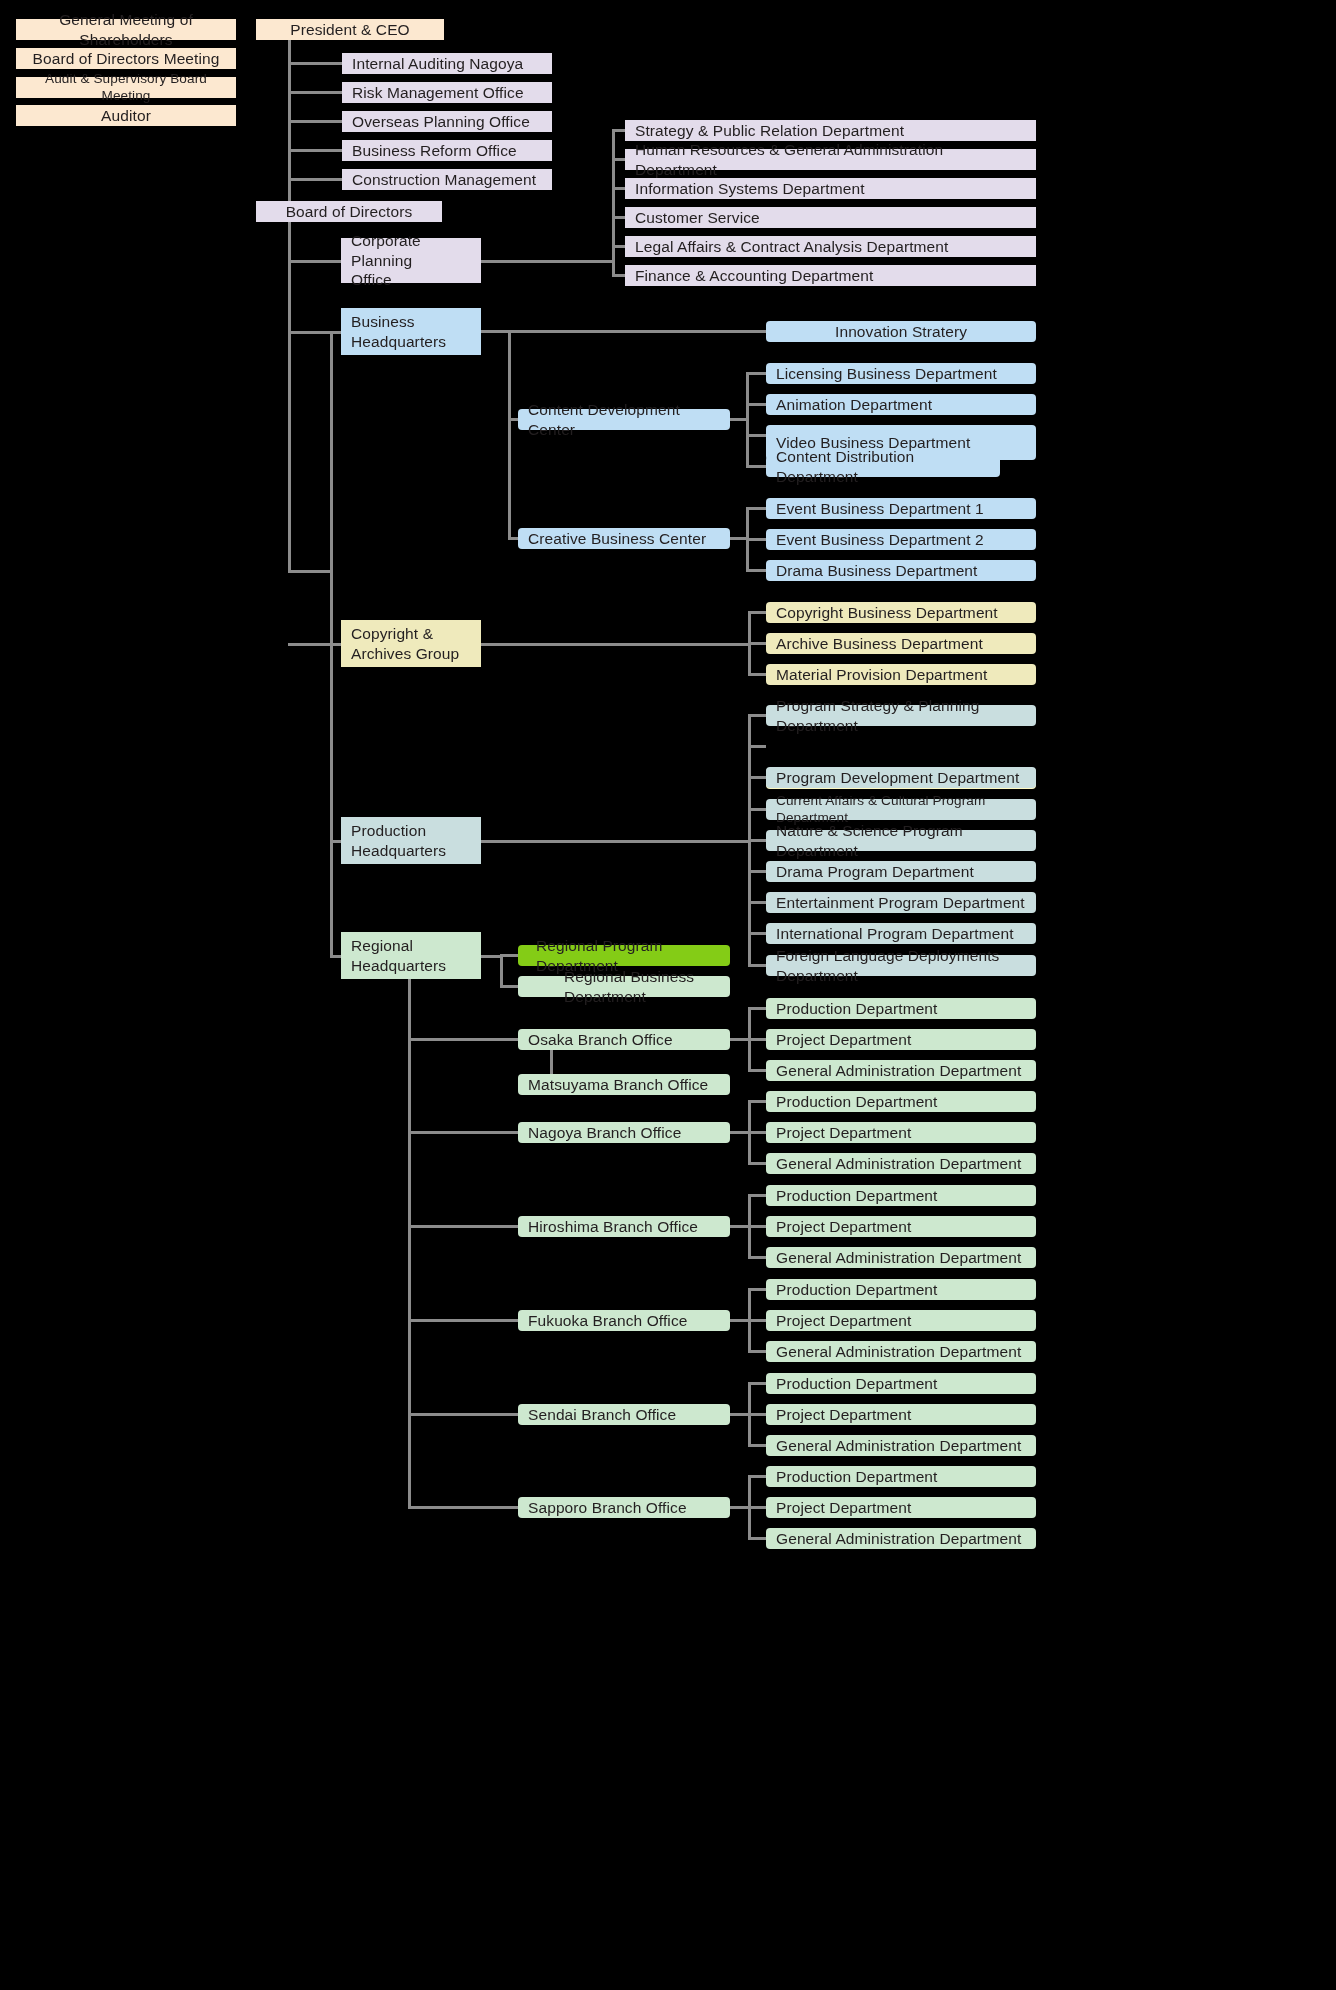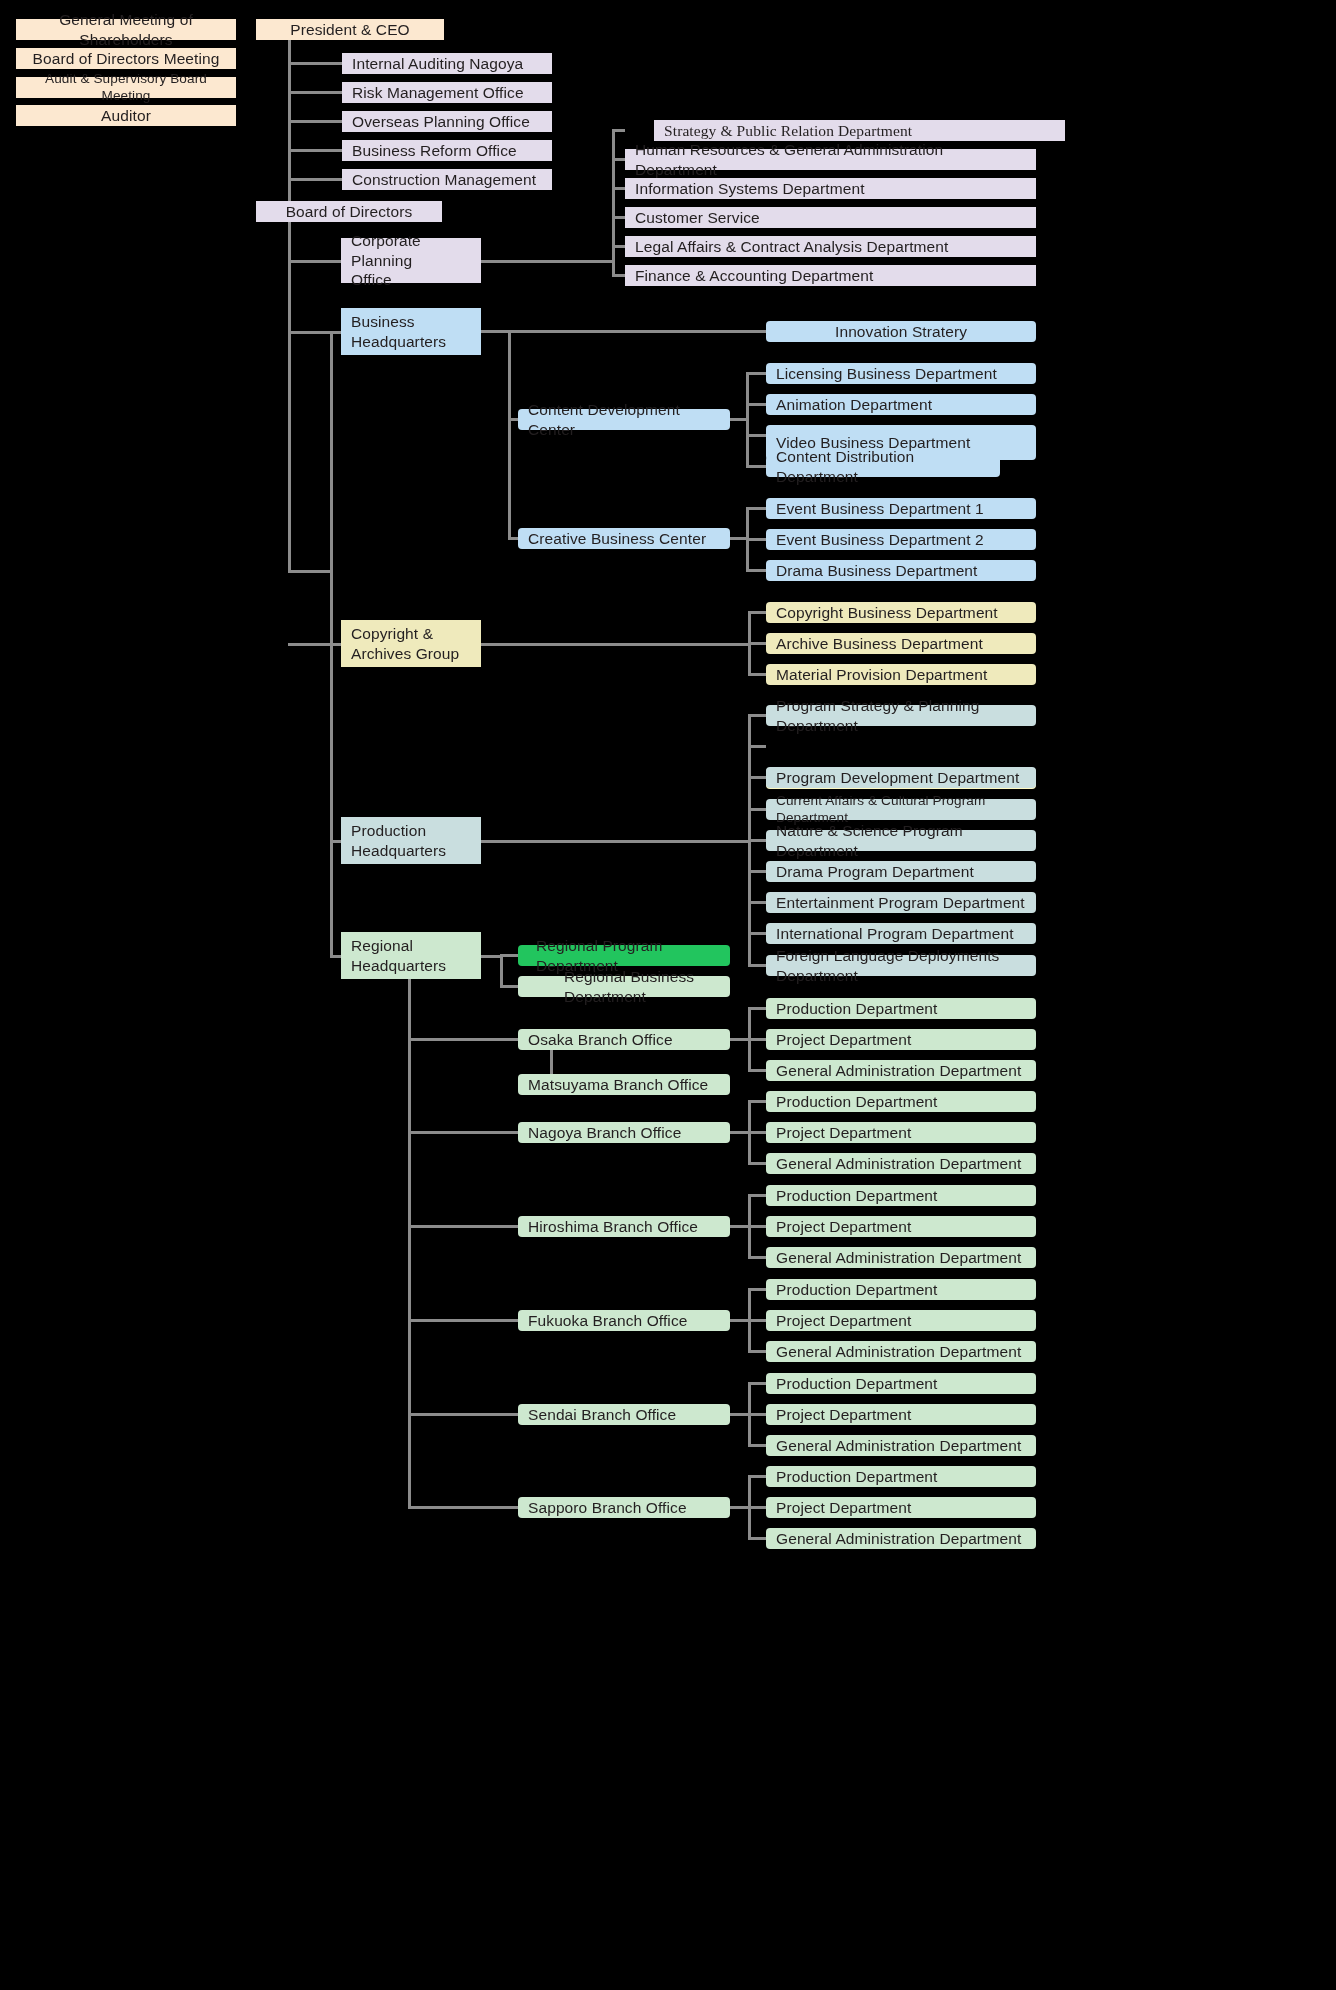--- a/index.html
+++ b/index.html
@@ -149,21 +149,21 @@
       <div class="node center" style="left: 16px; top: 105px; width: 220px; height: 21px; background: rgb(252, 232, 208);"><span>Auditor</span></div>
       <div class="node center" style="left: 256px; top: 19px; width: 188px; height: 21px; background: rgb(252, 232, 208);"><span>President &amp; CEO</span></div>
       <div class="node left" style="left: 342px; top: 53px; width: 210px; height: 21px; background: rgb(227, 220, 235);"><span>Internal Auditing Nagoya</span></div>
       <div class="node left" style="left: 342px; top: 82px; width: 210px; height: 21px; background: rgb(227, 220, 235);"><span>Risk Management Office</span></div>
       <div class="node left" style="left: 342px; top: 111px; width: 210px; height: 21px; background: rgb(227, 220, 235);"><span>Overseas Planning Office</span></div>
       <div class="node left" style="left: 342px; top: 140px; width: 210px; height: 21px; background: rgb(227, 220, 235);"><span>Business Reform Office</span></div>
       <div class="node left" style="left: 342px; top: 169px; width: 210px; height: 21px; background: rgb(227, 220, 235);"><span>Construction Management</span></div>
       <div class="node center" style="left: 256px; top: 201px; width: 186px; height: 21px; background: rgb(227, 220, 235);"><span>Board of Directors</span></div>
       <div class="node left" style="left: 341px; top: 238px; width: 140px; height: 45px; background: rgb(227, 220, 235);"><span>Corporate Planning
 Office</span></div>
-      <div class="node left" style="left: 654px; top: 120px; width: 411px; height: 21px; background: rgb(227, 220, 235); font-family: Liberation Serif, serif;"><span>Strategy &amp; Public Relation Department</span></div>
+      <div class="node left" style="left: 625px; top: 120px; width: 411px; height: 21px; background: rgb(227, 220, 235);"><span>Strategy &amp; Public Relation Department</span></div>
       <div class="node left" style="left: 625px; top: 149px; width: 411px; height: 21px; background: rgb(227, 220, 235);"><span>Human Resources &amp; General Administration Department</span></div>
       <div class="node left" style="left: 625px; top: 178px; width: 411px; height: 21px; background: rgb(227, 220, 235);"><span>Information Systems Department</span></div>
       <div class="node left" style="left: 625px; top: 207px; width: 411px; height: 21px; background: rgb(227, 220, 235);"><span>Customer Service</span></div>
       <div class="node left" style="left: 625px; top: 236px; width: 411px; height: 21px; background: rgb(227, 220, 235);"><span>Legal Affairs &amp; Contract Analysis Department</span></div>
       <div class="node left" style="left: 625px; top: 265px; width: 411px; height: 21px; background: rgb(227, 220, 235);"><span>Finance &amp; Accounting Department</span></div>
       <div class="node left" style="left: 341px; top: 308px; width: 140px; height: 47px; background: rgb(191, 222, 244);"><span>Business
 Headquarters</span></div>
       <div class="node left rounded" style="left: 766px; top: 321px; width: 270px; height: 21px; background: rgb(191, 222, 244); justify-content: center;"><span>Innovation Stratery</span></div>
       <div class="node left rounded" style="left: 518px; top: 409px; width: 212px; height: 21px; background: rgb(191, 222, 244);"><span>Content Development Center</span></div>
       <div class="node left rounded" style="left: 766px; top: 363px; width: 270px; height: 21px; background: rgb(191, 222, 244);"><span>Licensing Business Department</span></div>
@@ -185,21 +185,21 @@
       <div class="node left rounded" style="left: 766px; top: 736px; width: 270px; height: 21px; background: #fef9c3; margin-top: 32px;"><span>Digital Development Department</span></div>
       <div class="node left rounded" style="left: 766px; top: 767px; width: 270px; height: 21px; background: rgb(201, 222, 223);"><span>Program Development Department</span></div>
       <div class="node left rounded sm" style="left: 766px; top: 799px; width: 270px; height: 21px; background: rgb(201, 222, 223);"><span>Current Affairs &amp; Cultural Program Department</span></div>
       <div class="node left rounded" style="left: 766px; top: 830px; width: 270px; height: 21px; background: rgb(201, 222, 223);"><span>Nature &amp; Science Program Department</span></div>
       <div class="node left rounded" style="left: 766px; top: 861px; width: 270px; height: 21px; background: rgb(201, 222, 223);"><span>Drama Program Department</span></div>
       <div class="node left rounded" style="left: 766px; top: 892px; width: 270px; height: 21px; background: rgb(201, 222, 223);"><span>Entertainment Program Department</span></div>
       <div class="node left rounded" style="left: 766px; top: 923px; width: 270px; height: 21px; background: rgb(201, 222, 223);"><span>International Program Department</span></div>
       <div class="node left rounded" style="left: 766px; top: 955px; width: 270px; height: 21px; background: rgb(201, 222, 223);"><span>Foreign Language Deployments Department</span></div>
       <div class="node left" style="left: 341px; top: 932px; width: 140px; height: 47px; background: rgb(205, 232, 207);"><span>Regional
 Headquarters</span></div>
-      <div class="node left rounded" style="left: 518px; top: 945px; width: 212px; height: 21px; background: #22c55e; padding-left: 18px;"><span>Regional Program Department</span></div>
+      <div class="node left rounded" style="left: 518px; top: 945px; width: 212px; height: 21px; background: #84cc16; padding-left: 18px;"><span>Regional Program Department</span></div>
       <div class="node left rounded" style="left: 518px; top: 976px; width: 212px; height: 21px; background: rgb(205, 232, 207); padding-left: 46px;"><span>Regional Business Department</span></div>
       <div class="node left rounded" style="left: 518px; top: 1029px; width: 212px; height: 21px; background: rgb(205, 232, 207);"><span>Osaka Branch Office</span></div>
       <div class="node left rounded" style="left: 766px; top: 998px; width: 270px; height: 21px; background: rgb(205, 232, 207);"><span>Production Department</span></div>
       <div class="node left rounded" style="left: 766px; top: 1029px; width: 270px; height: 21px; background: rgb(205, 232, 207);"><span>Project Department</span></div>
       <div class="node left rounded" style="left: 766px; top: 1060px; width: 270px; height: 21px; background: rgb(205, 232, 207);"><span>General Administration Department</span></div>
       <div class="node left rounded" style="left: 518px; top: 1074px; width: 212px; height: 21px; background: rgb(205, 232, 207);"><span>Matsuyama Branch Office</span></div>
       <div class="node left rounded" style="left: 518px; top: 1122px; width: 212px; height: 21px; background: rgb(205, 232, 207);"><span>Nagoya Branch Office</span></div>
       <div class="node left rounded" style="left: 766px; top: 1091px; width: 270px; height: 21px; background: rgb(205, 232, 207);"><span>Production Department</span></div>
       <div class="node left rounded" style="left: 766px; top: 1122px; width: 270px; height: 21px; background: rgb(205, 232, 207);"><span>Project Department</span></div>
       <div class="node left rounded" style="left: 766px; top: 1153px; width: 270px; height: 21px; background: rgb(205, 232, 207);"><span>General Administration Department</span></div>

